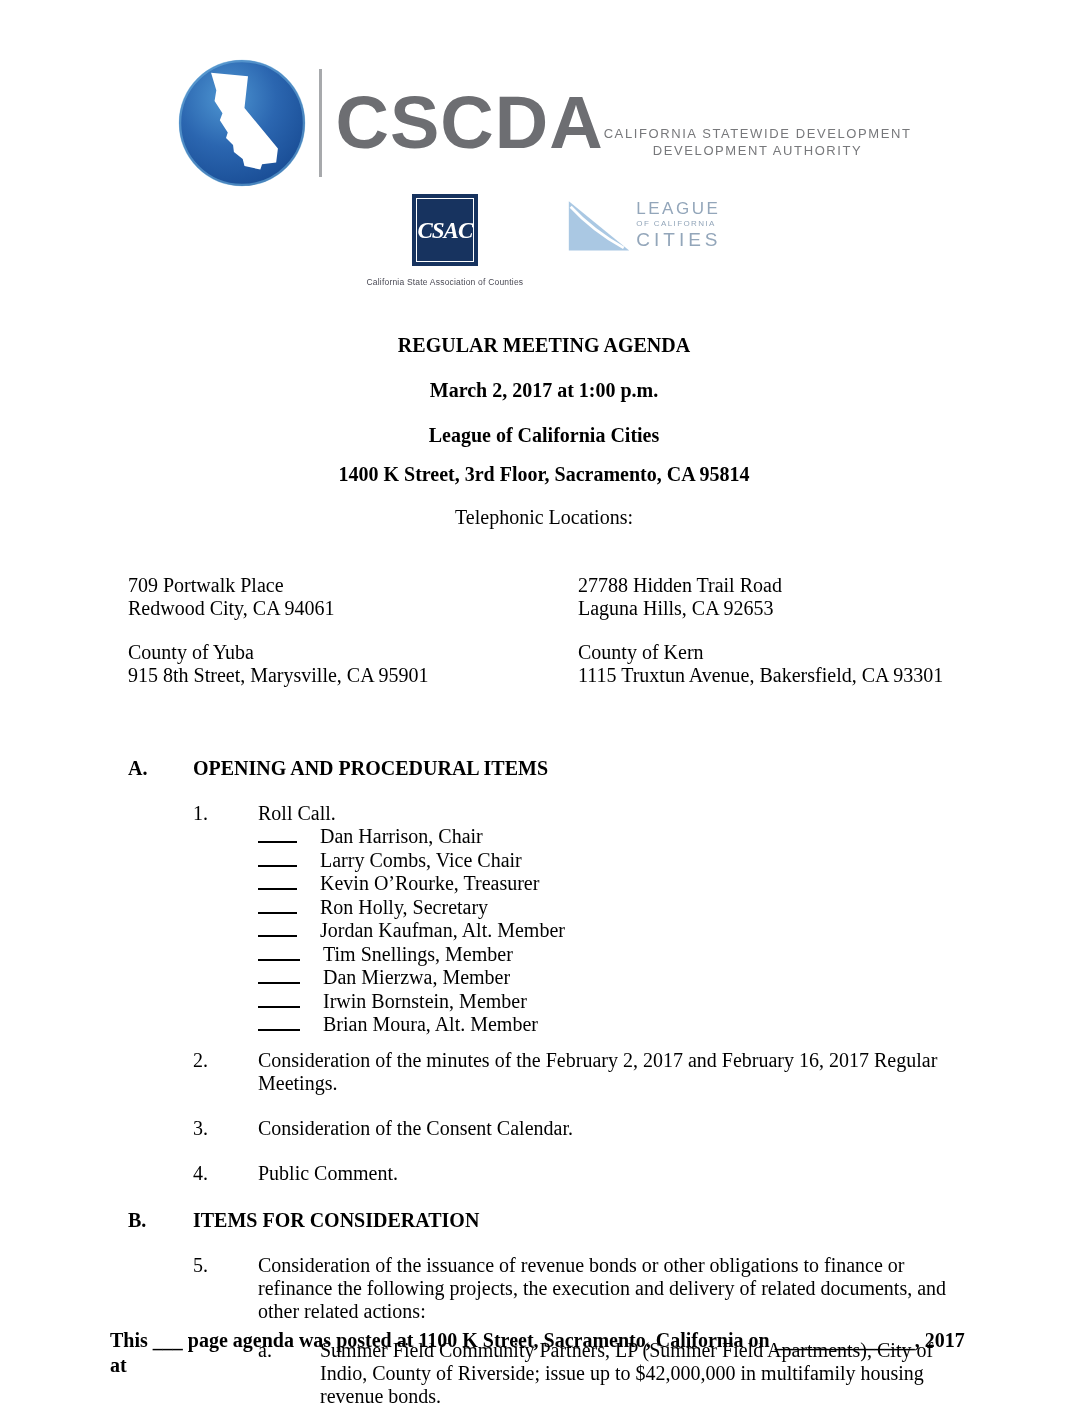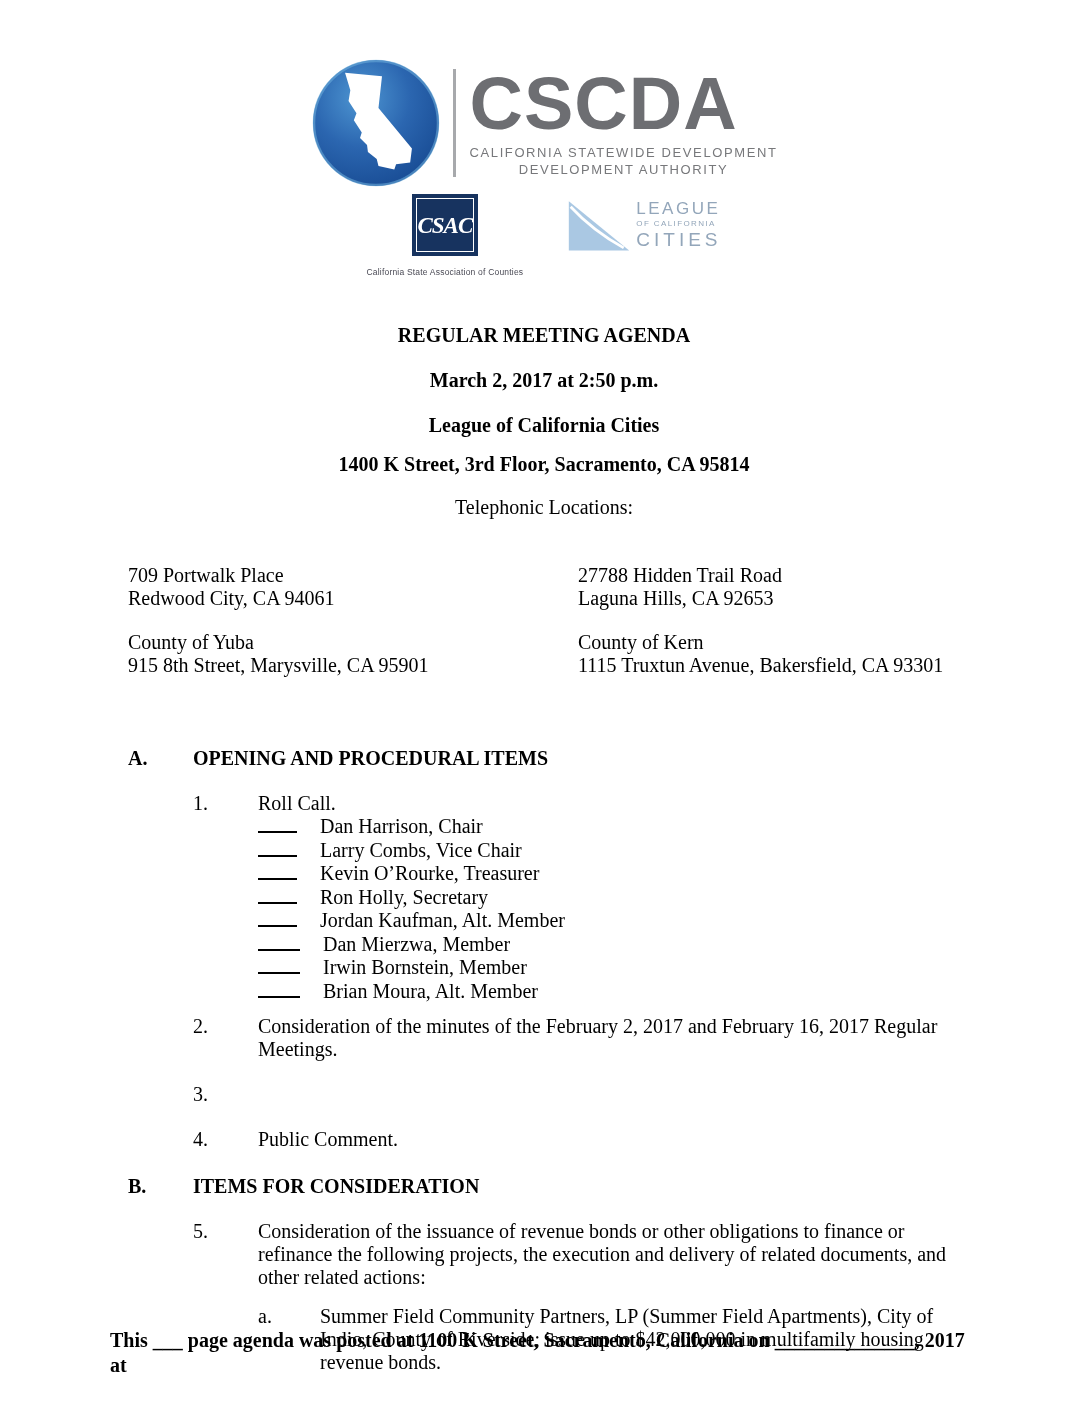--- a/index.html
+++ b/index.html
@@ -22,38 +22,38 @@
   .logo-block {
     display:flex; justify-content:center; align-items:center;
     padding-top:58px;
     font-family:"Liberation Sans","DejaVu Sans",sans-serif;
   }
   .logo-circle { width:130px; height:130px; flex:0 0 auto; }
   .logo-divider {
     width:3px; height:108px; background:#a7a9ac;
     margin:0 14px 0 12px;
   }
-  .logo-textcol { display:flex; flex-direction:column; align-items:flex-start; }
+  .logo-textcol { display:flex; flex-direction:row; align-items:flex-end; }
   .logo-acronym {
     font-size:74px; font-weight:bold; letter-spacing:1px;
     color:#6d6e72; line-height:72px;
   }
   .logo-tagline {
     font-size:13px; letter-spacing:1.6px; color:#77787b;
     text-align:center; line-height:17px; margin-top:4px;
   }
 
   .sublogos {
     display:flex; justify-content:center; align-items:flex-start;
     gap:44px; margin-top:6px;
     font-family:"Liberation Sans","DejaVu Sans",sans-serif;
   }
   .csac-wrap { display:flex; flex-direction:column; align-items:center; }
   .csac-box {
-    position:relative; width:66px; height:62px; background:#17335f;
+    position:relative; width:66px; height:72px; background:#17335f;
     display:flex; align-items:center; justify-content:center;
   }
   .csac-box::after {
     content:""; position:absolute; inset:4px;
     border:1.5px solid #ffffff; pointer-events:none;
   }
   .csac-acronym {
     font-family:"Liberation Serif","DejaVu Serif",serif;
     font-style:italic; font-weight:bold;
     color:#ffffff; font-size:23px; letter-spacing:-1px;
@@ -159,21 +159,21 @@
       <div class="league-text">
         <div class="league-l1">LEAGUE</div>
         <div class="league-l2">OF CALIFORNIA</div>
         <div class="league-l3">CITIES</div>
       </div>
     </div>
   </div>
 
   <div class="title-block">
     <div class="t-title">REGULAR MEETING AGENDA</div>
-    <div class="t-date">March 2, 2017 at 2:50 p.m.</div>
+    <div class="t-date">March 2, 2017 at 1:00 p.m.</div>
     <div class="t-venue1">League of California Cities</div>
     <div class="t-venue2">1400 K Street, 3rd Floor, Sacramento, CA 95814</div>
     <div class="t-tel">Telephonic Locations:</div>
   </div>
 
   <div class="locations">
     <div class="loc-col-left">
       <div class="loc-block">
         <div>709 Portwalk Place</div>
         <div>Redwood City, CA 94061</div>
@@ -226,40 +226,45 @@
           <span>Ron Holly, Secretary</span>
         </div>
         <div class="rc-row">
           <span class="blank-line"></span>
           <span>Jordan Kaufman, Alt. Member</span>
         </div>
       </div>
       <div class="rc-col-right">
         <div class="rc-row">
           <span class="blank-line"></span>
+          <span>Tim Snellings, Member</span>
+        </div>
+        <div class="rc-row">
+          <span class="blank-line"></span>
           <span>Dan Mierzwa, Member</span>
         </div>
         <div class="rc-row">
           <span class="blank-line"></span>
           <span>Irwin Bornstein, Member</span>
         </div>
         <div class="rc-row">
           <span class="blank-line"></span>
           <span>Brian Moura, Alt. Member</span>
         </div>
       </div>
     </div>
 
     <div class="item mt12">
       <span class="item-num">2.</span>
       <span class="item-body">Consideration of the minutes of the February 2, 2017 and February 16, 2017 Regular Meetings.</span>
     </div>
 
     <div class="item">
       <span class="item-num">3.</span>
+      <span class="item-body">Consideration of the Consent Calendar.</span>
     </div>
 
     <div class="item">
       <span class="item-num">4.</span>
       <span class="item-body">Public Comment.</span>
     </div>
 
     <div class="section-row" style="margin-top:24px;">
       <span class="section-label">B.</span>
       <span>ITEMS FOR CONSIDERATION</span>

